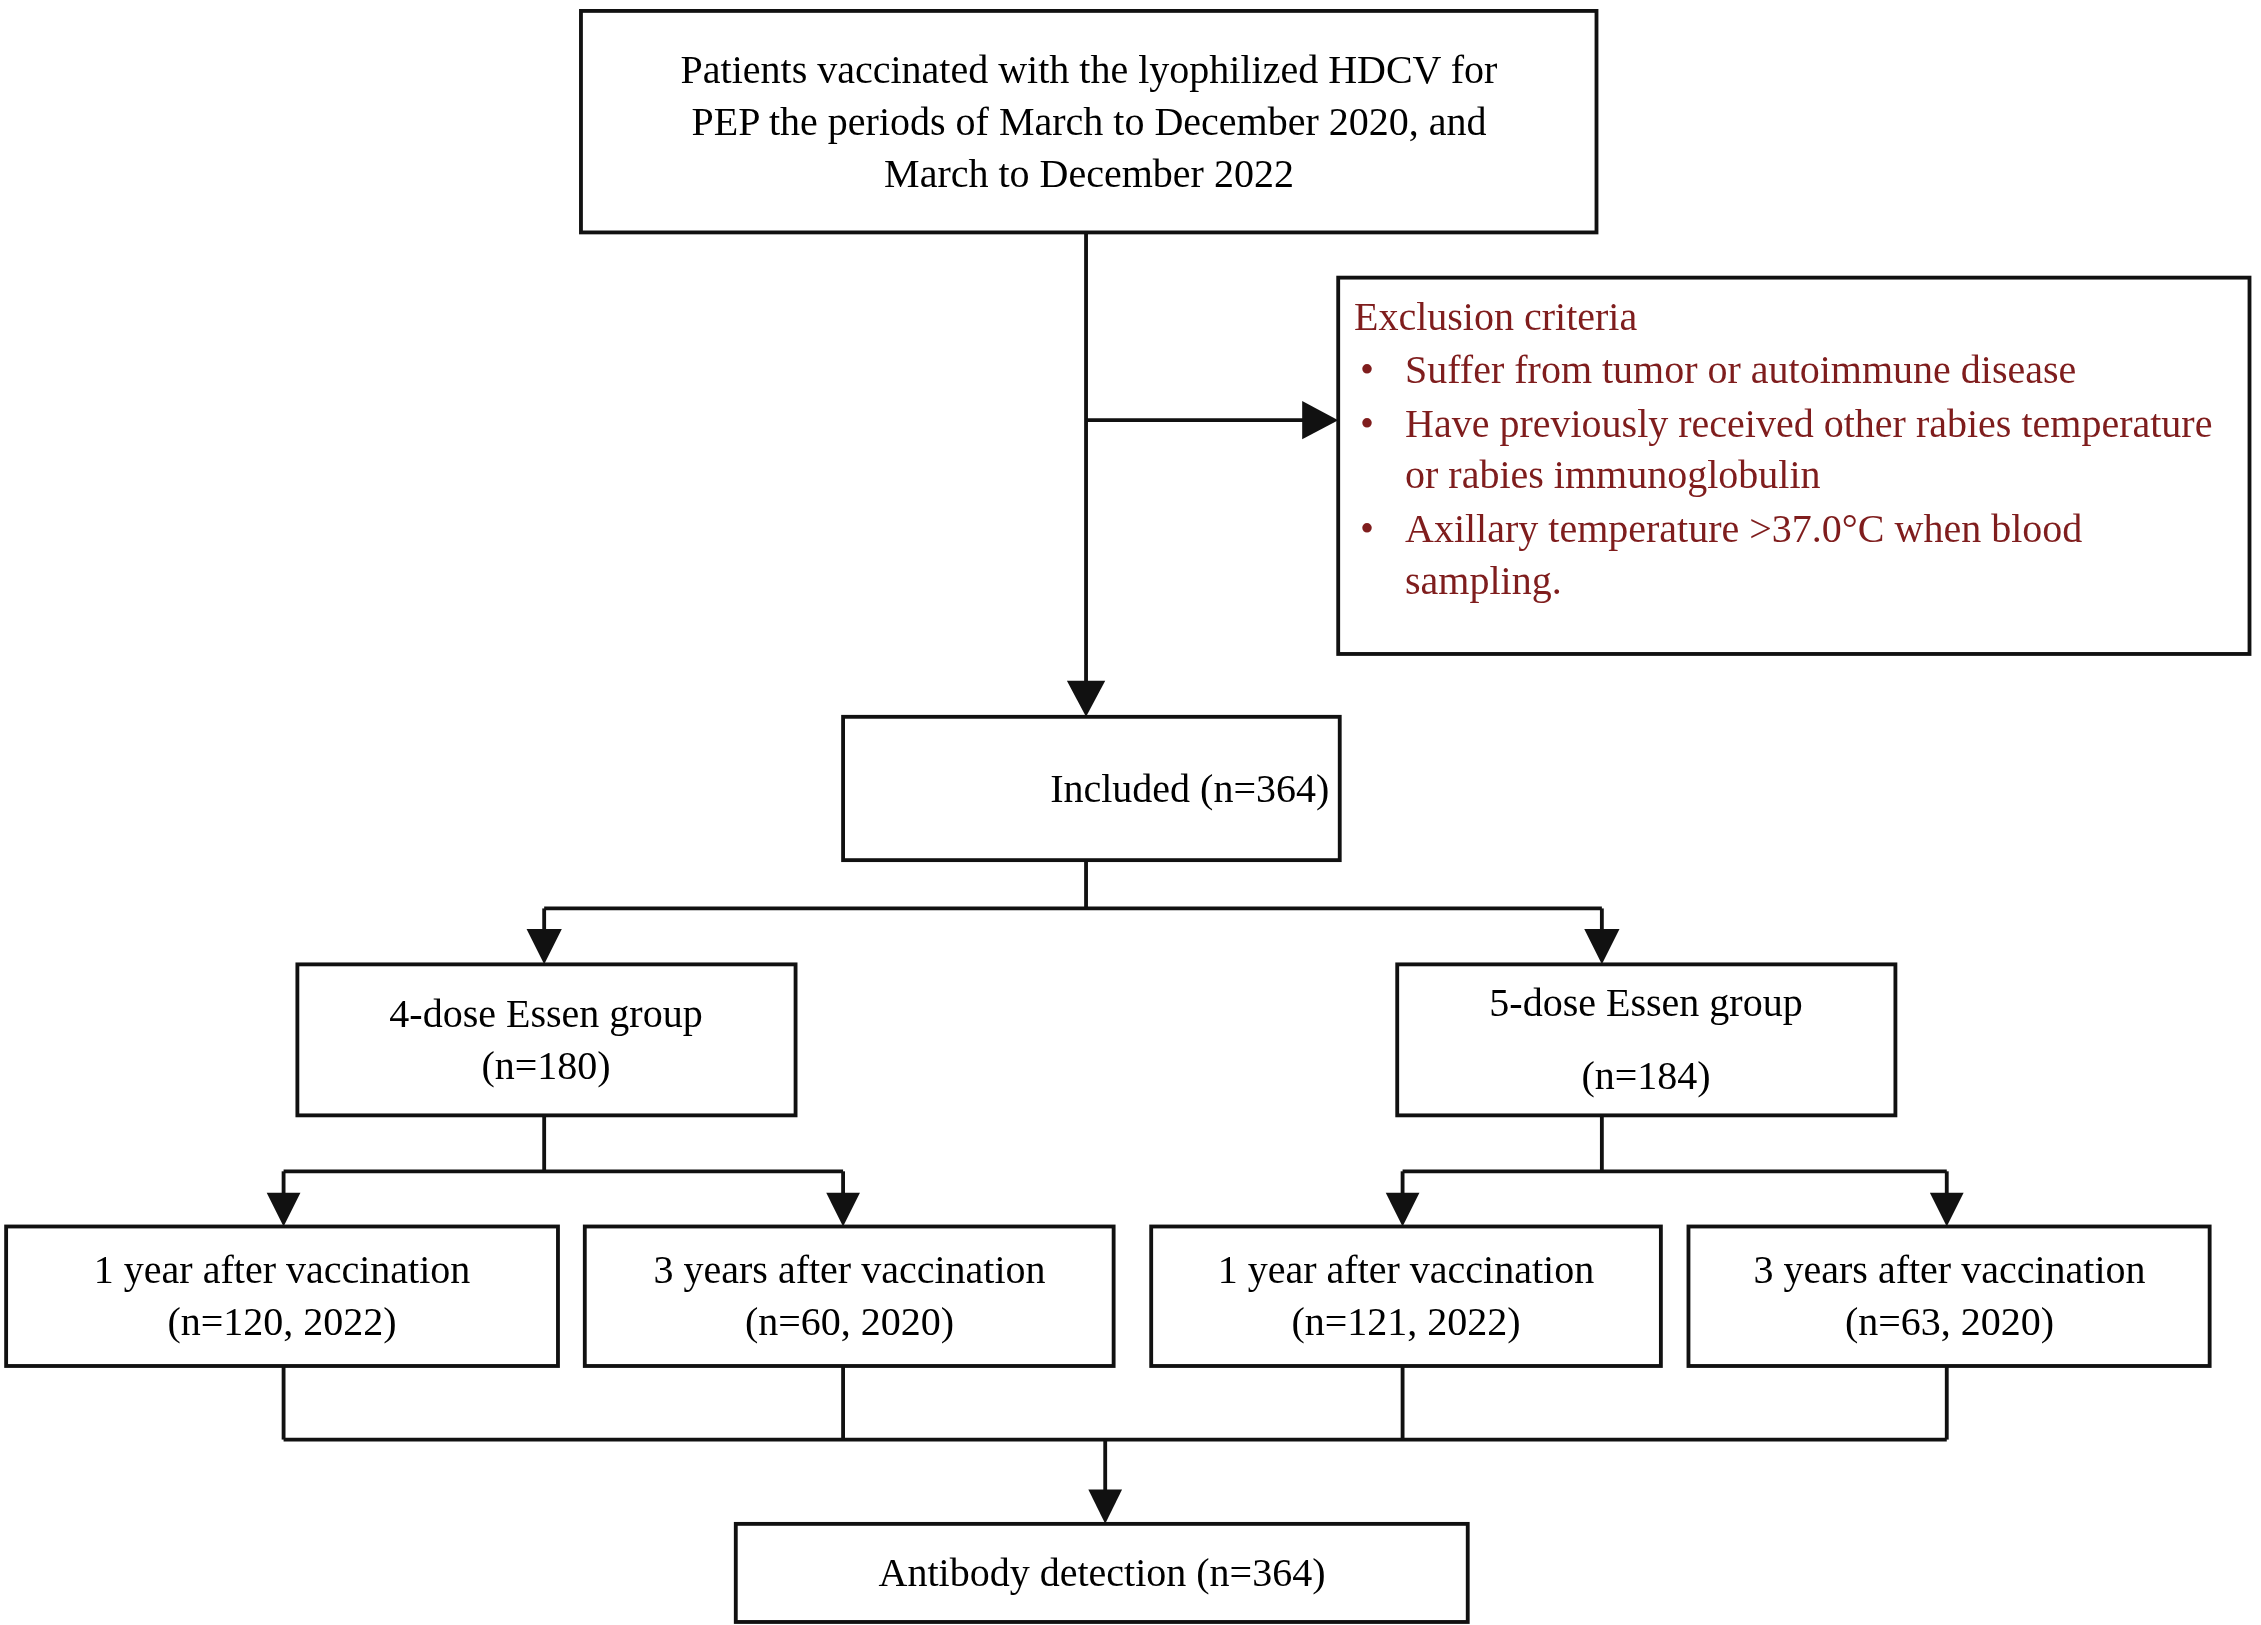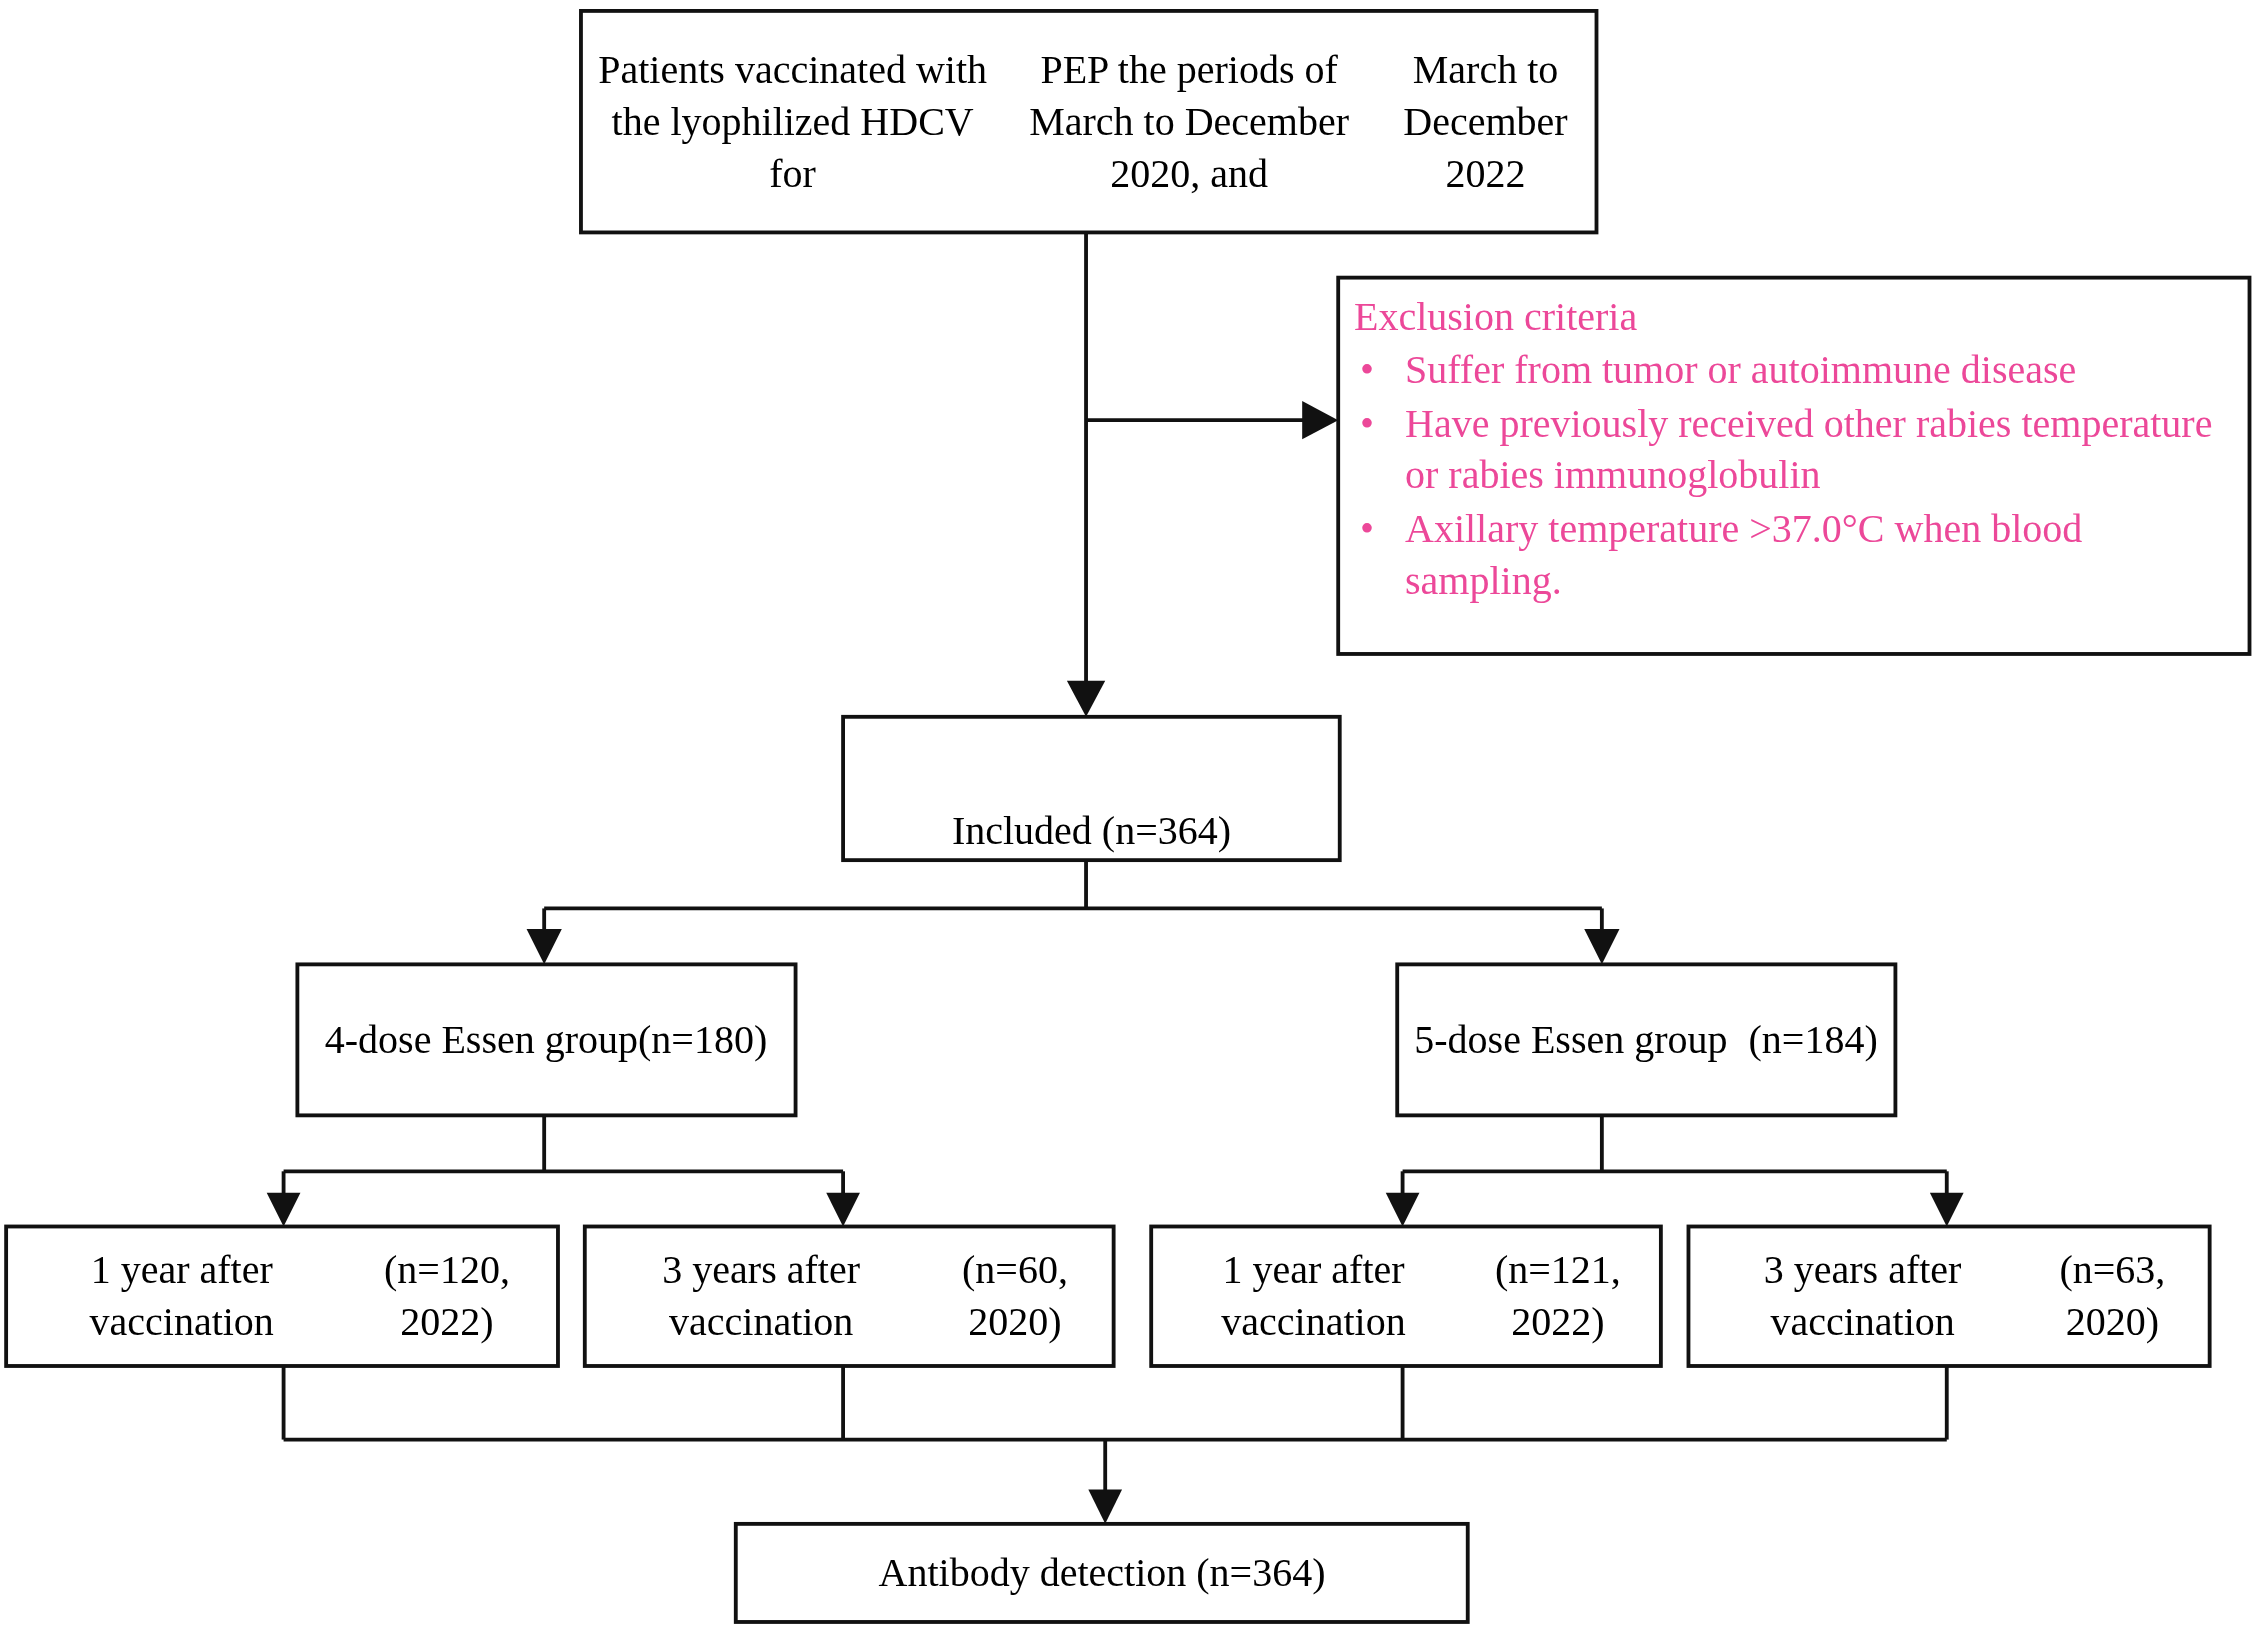--- a/index.html
+++ b/index.html
@@ -36,39 +36,40 @@
     stroke-width: 5;
     fill: none;
   }
   .arrow-head {
     fill: #111111;
     stroke: none;
   }
   .node-text {
     position: absolute;
     display: flex;
+    flex-direction: column;
     align-items: center;
     justify-content: center;
     text-align: center;
     font-family: "Liberation Serif", serif;
     font-size: 40px;
     line-height: 1.30;
     color: #000000;
     box-sizing: border-box;
     padding: 3.1px 10.7px;
     pointer-events: none;
     white-space: pre-wrap;
   }
   .node-text .ln { display: block; }
   .excl-text {
     position: absolute;
     font-family: "Liberation Serif", serif;
     font-size: 40px;
     line-height: 1.28;
-    color: #ec4899;
+    color: #7f1d1d;
     box-sizing: border-box;
     text-align: left;
   }
   .excl-heading {
     display: block;
     margin-bottom: 1.5px;
   }
   .excl-list {
     list-style: none;
     margin: 0;

